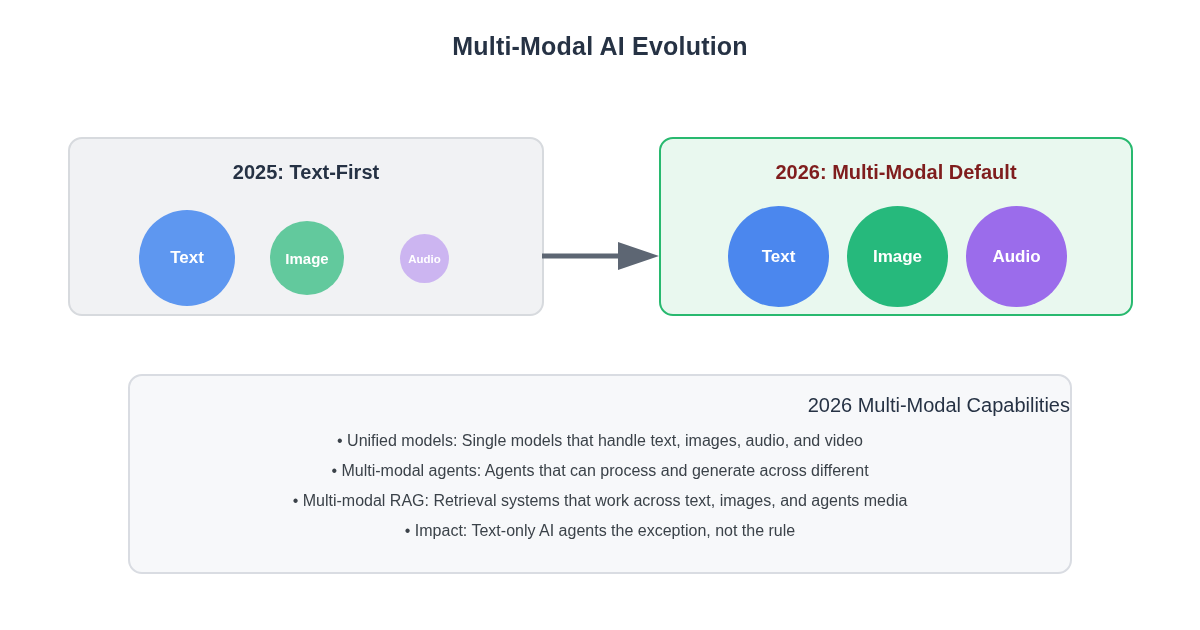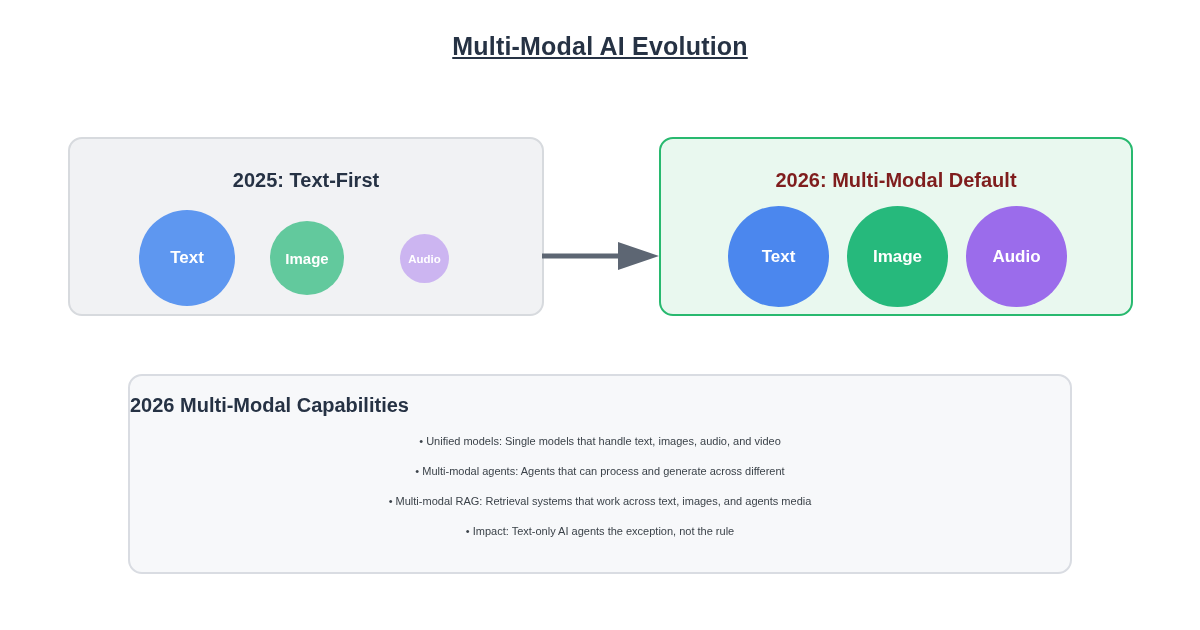--- a/index.html
+++ b/index.html
@@ -19,21 +19,20 @@
   }
   .main-title {
     position: absolute;
     top: 32px;
     left: 0;
     width: 100%;
     text-align: center;
     font-size: 25px;
     font-weight: bold;
     letter-spacing: 0.2px;
-    text-decoration: underline;
   }
   .panel {
     position: absolute;
     box-sizing: border-box;
     border-radius: 14px;
   }
   .panel-left {
     left: 68px;
     top: 137px;
     width: 476px;
@@ -48,21 +47,20 @@
     border: 2.5px solid;
   }
   .panel-title {
     position: absolute;
     top: 22px;
     left: 0;
     width: 100%;
     text-align: center;
     font-size: 20px;
     font-weight: bold;
-    margin-top: 8px;
   }
   .circle {
     position: absolute;
     border-radius: 50%;
     display: flex;
     align-items: center;
     justify-content: center;
     color: #ffffff;
     font-weight: bold;
     text-align: right;
@@ -88,33 +86,33 @@
     top: 374px;
     width: 944px;
     height: 200px;
     border: 2px solid;
   }
   .cap-title {
     position: absolute;
     top: 18px;
     left: 0;
     width: 100%;
-    text-align: left;
+    text-align: right;
     font-size: 20px;
-    font-weight: bold;
+    font-weight: normal;
   }
   .cap-list {
     position: absolute;
     top: 50px;
     left: 0;
     width: 100%;
     text-align: center;
   }
   .cap-item {
-    font-size: 11px;
+    font-size: 16px;
     line-height: 30px;
     white-space: nowrap;
   }
 </style>
 </head>
 <body>
 
 <div class="canvas">
 
   <div class="main-title" style="color: rgb(38, 50, 68);">Multi-Modal AI Evolution</div>

